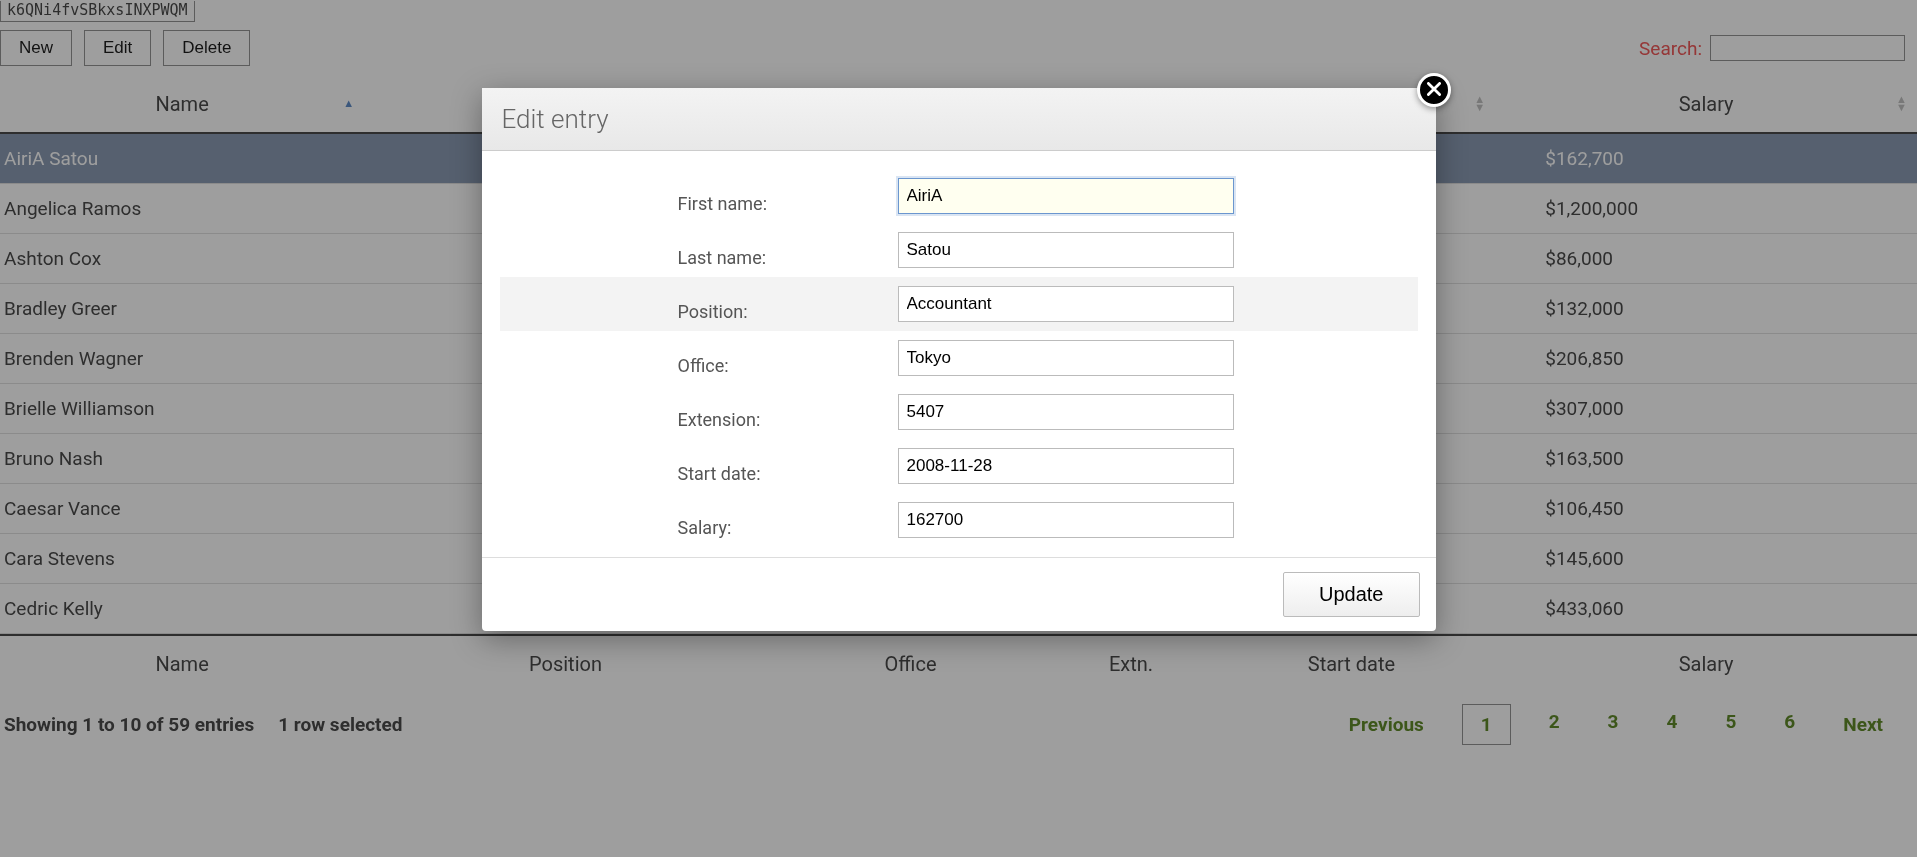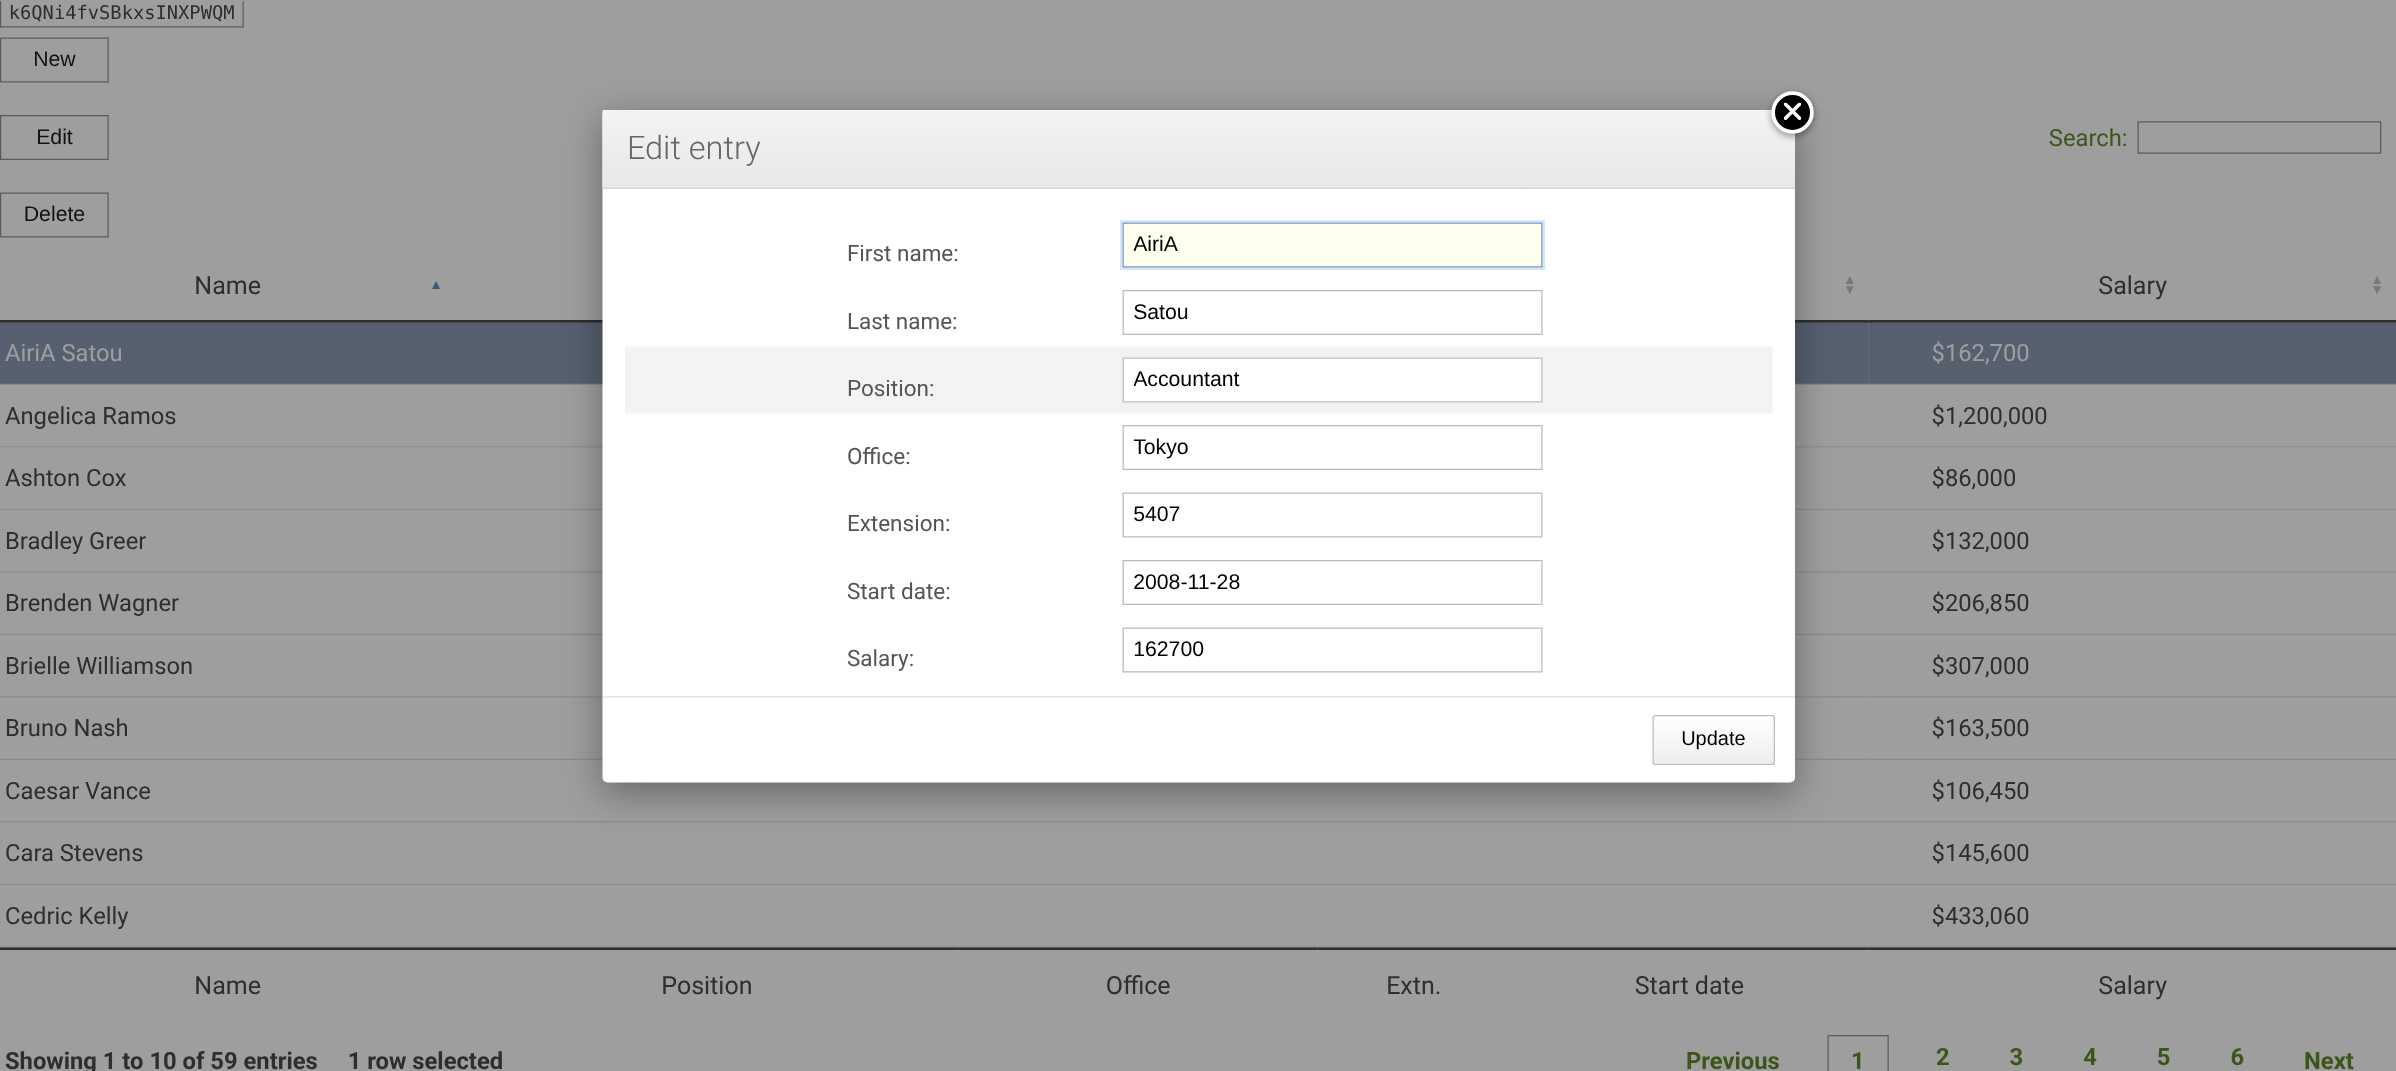--- a/index.html
+++ b/index.html
@@ -23,36 +23,36 @@
   font-size: 15px;
   display: inline-block;
   margin-left: 0;
 }
 
 .toolbar {
   padding: 8px 0 10px 0;
   display: flex;
   align-items: center;
 }
-.toolbar .btn-group { display: flex; gap: 26px; margin-left: 0; flex-direction: column; }
+.toolbar .btn-group { display: flex; gap: 12px; margin-left: 0; }
 .tbtn {
   background: #fff;
   border: 1px solid #888;
   padding: 7px 18px;
   font-size: 17px;
   cursor: pointer;
 }
 .search-area {
   margin-left: auto;
   display: flex;
   align-items: center;
   gap: 8px;
   padding-right: 12px;
 }
-.search-area label { font-size: 19px; color: #4d7c0f; }
+.search-area label { font-size: 19px; color: #ef4444; }
 .search-area input {
   border: 1px solid #888;
   height: 26px;
   width: 195px;
   padding: 2px 6px;
 }
 
 table.dataTable {
   width: 100%;
   border-collapse: collapse;
@@ -185,22 +185,22 @@
 }
 .modal-footer {
   border-top: 1px solid #ddd;
   padding: 14px 16px;
   display: flex;
   justify-content: flex-end;
 }
 .update-btn {
   background: linear-gradient(#fff, #eee);
   border: 1px solid #bbb;
-  padding: 10px 22px;
-  font-size: 16px;
+  padding: 10px 35px;
+  font-size: 20px;
   cursor: pointer;
   border-radius: 2px;
 }
 .close-btn {
   position: absolute;
   top: -15px;
   right: -15px;
   width: 34px;
   height: 34px;
   background: #000;

